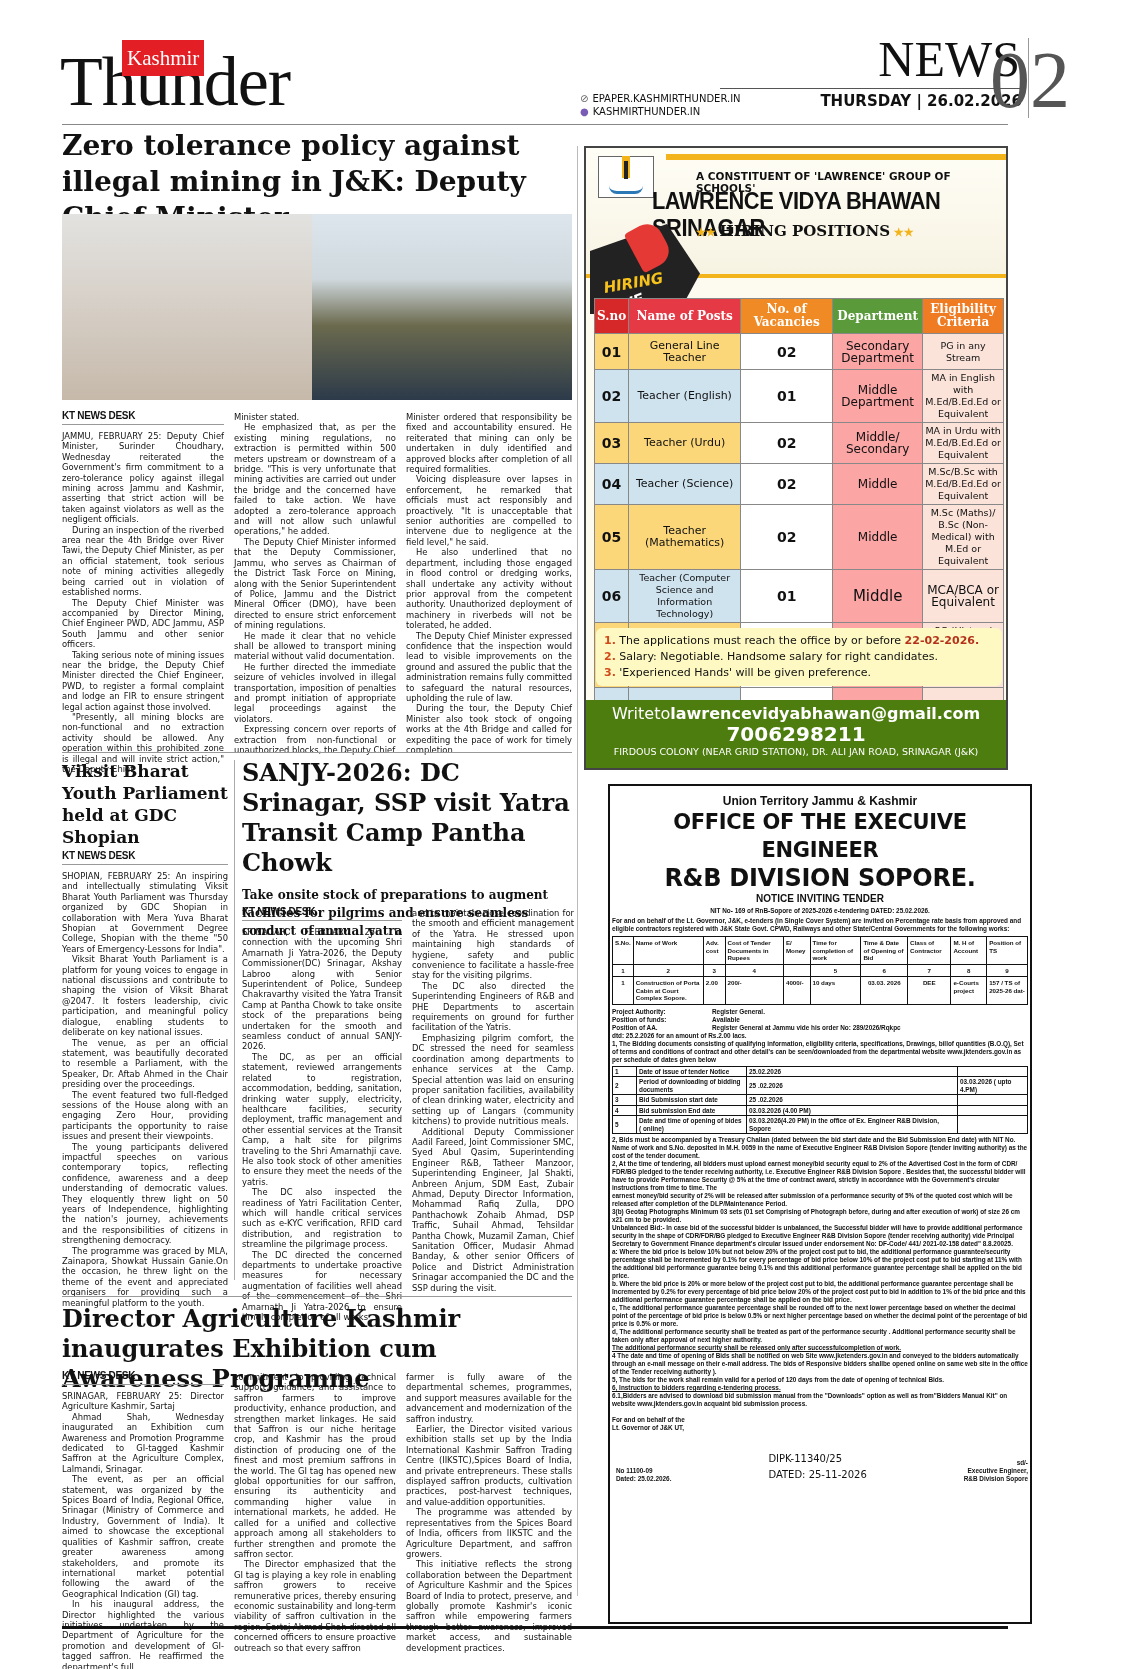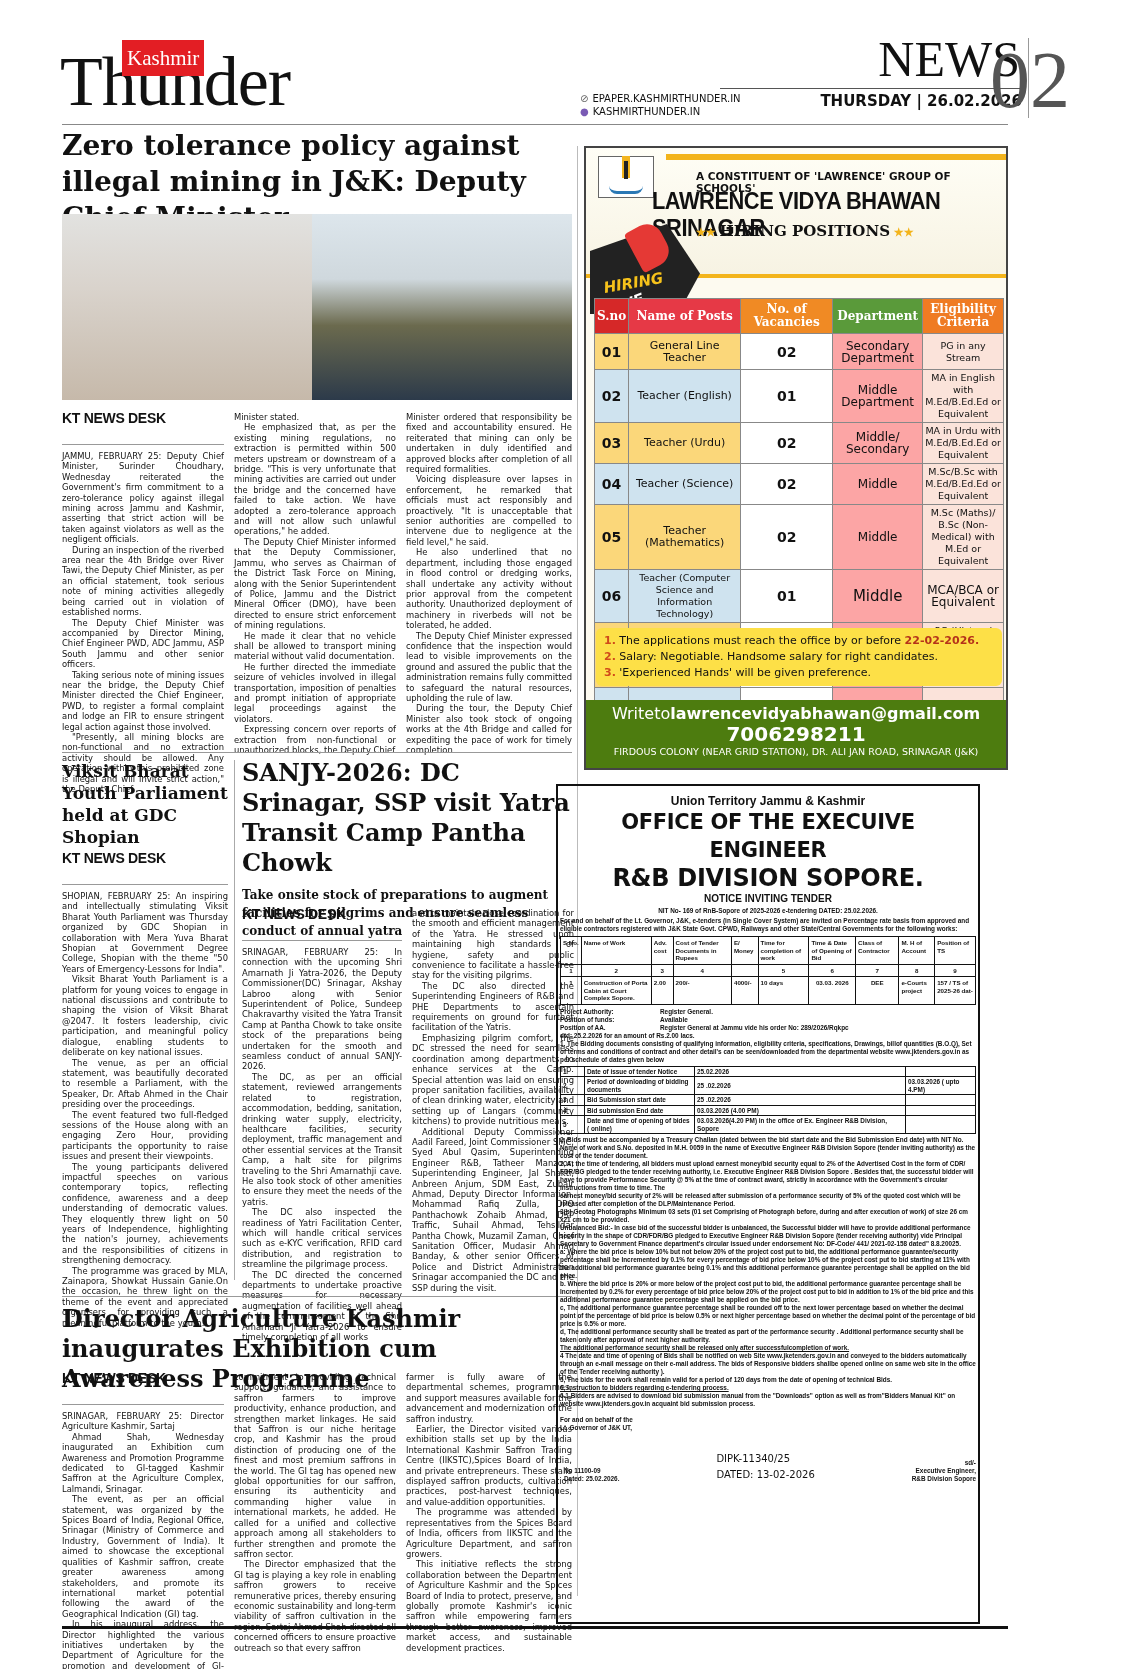--- a/index.html
+++ b/index.html
@@ -12,21 +12,21 @@
 .site-links{left:580px;top:92px;font-family:"DejaVu Sans",sans-serif;font-size:10px;line-height:13px}
 .site-links div span{margin-right:4px;color:#666}
 .news-label{left:820px;top:34px;font-family:"Liberation Serif",serif;font-size:50px;line-height:50px;width:200px;text-align:right}
 .date-line{left:760px;top:92px;font-family:"DejaVu Sans",sans-serif;font-size:15px;font-weight:bold;width:262px;text-align:right}
 .page-num{left:990px;top:40px;font-family:"Liberation Serif",serif;font-size:80px;color:#555;line-height:80px}
 .vdiv{position:absolute;width:1px;background:#999}
 .headline-main{left:62px;top:128px;width:520px;font-family:"DejaVu Serif",serif;font-weight:bold;font-size:28px;line-height:36px}
 .photo{left:62px;top:214px;width:510px;height:186px;display:flex}
 .photo .a{flex:0 0 49%;background:linear-gradient(180deg,#e2e2e0 0%,#d9d3cc 40%,#c6b9aa 100%)}
 .photo .b{flex:1;background:linear-gradient(180deg,#dde6ec 0%,#cfd8dd 35%,#6b6a4e 60%,#2c3a4a 100%)}
-.desk{font-family:"Liberation Sans",sans-serif;font-weight:bold;font-size:14px;border-bottom:1px solid #999;padding-bottom:18px;margin-bottom:6px;letter-spacing:-0.3px}
+.desk{font-family:"Liberation Sans",sans-serif;font-weight:bold;font-size:10px;border-bottom:1px solid #999;padding-bottom:3px;margin-bottom:6px;letter-spacing:-0.3px}
 .body-text{font-family:"DejaVu Sans",sans-serif;font-size:8.4px;line-height:10.4px;text-align:justify}
 .body-text p{text-indent:10px}
 .body-text p.first{text-indent:0}
 .col{position:absolute}
 .hl2{font-family:"DejaVu Serif",serif;font-weight:bold;font-size:17px;line-height:22px}
 .hl3{font-family:"DejaVu Serif",serif;font-weight:bold;font-size:24px;line-height:30px}
 .deck{font-family:"DejaVu Serif",serif;font-weight:bold;font-size:12px;line-height:18px}
 
 .ad1{left:584px;top:146px;width:424px;height:624px;border:2px solid #444;background:#fdfaf0;overflow:hidden}
 .ad1-top{position:absolute;left:0;top:0;right:0;height:130px;background:linear-gradient(180deg,#fffef6,#f7f3e3);border-bottom:4px solid #f3b41b}
@@ -46,30 +46,30 @@
 .hire-table th{font-family:"DejaVu Serif",serif;font-weight:bold;color:#fff;font-size:12px;line-height:13px;padding:4px 2px;border:1px solid #888}
 .hire-table td{border:1px solid #888;text-align:center;padding:2px 2px;font-size:11px;line-height:12px;height:36px}
 .hire-table td.sno{font-weight:bold;font-size:14px}
 .hire-table td.vac{font-size:14px;font-weight:bold}
 .hire-table td.post{font-size:11px}
 .hire-table td.dept{font-size:12px;background:#fca5a5}
 .hire-table td.elig{font-size:9.5px;background:#fbe3da}
 .row-blue td.sno,.row-blue td.post{background:#cfe3ef}
 .row-yellow td.sno,.row-yellow td.post{background:#fbd77a}
 .hire-table td.vac{background:#fff}
-.notes{position:absolute;left:10px;top:480px;width:406px;background:#fde047;border-radius:6px;padding:5px 8px;font-family:"DejaVu Sans",sans-serif;font-size:11px;line-height:16px}
+.notes{position:absolute;left:10px;top:480px;width:406px;background:#fef9c3;border-radius:6px;padding:5px 8px;font-family:"DejaVu Sans",sans-serif;font-size:11px;line-height:16px}
 .notes .n{color:#d04a1a;font-weight:bold}
 .notes .hl{color:#b5321a;font-weight:bold}
 .contact{position:absolute;left:0;right:0;top:552px;height:90px;background:#4d7c0f;color:#fff;text-align:center;font-family:"DejaVu Sans",sans-serif}
 .contact .email{font-size:16px;padding-top:4px}
 .contact .email b{font-weight:bold}
 .contact .phone{font-size:20px;font-weight:bold;line-height:22px}
 .contact .addr{font-size:9.5px;line-height:14px}
 
-.ad2{left:556px;top:784px;width:424px;height:840px;border:2px solid #111;padding:8px 2px;font-family:"Liberation Sans",sans-serif}
+.ad2{left:608px;top:784px;width:424px;height:840px;border:2px solid #111;padding:8px 2px;font-family:"Liberation Sans",sans-serif}
 .ad2 .ut{text-align:center;font-weight:bold;font-size:12px}
 .ad2 .office{text-align:center;font-weight:bold;font-size:21px;line-height:28px;font-family:"DejaVu Sans",sans-serif;letter-spacing:-0.3px}
 .ad2 .nit-title{text-align:center;font-weight:bold;font-size:10px;margin-top:1px}
 .ad2 .small{font-size:6.4px;line-height:8px;font-weight:bold}
 .ad2 .center{text-align:center}
 .tender-table{width:100%;border-collapse:collapse;margin-top:3px}
 .tender-table th,.tender-table td{border:1px solid #111;font-size:6.2px;line-height:7.5px;padding:2px;font-weight:bold;vertical-align:top;text-align:left}
 .tender-table td.c{text-align:center}
 .sched-table{width:100%;border-collapse:collapse;margin:2px 0}
 .sched-table td{border:1px solid #111;font-size:6.4px;line-height:7.5px;padding:1px 2px;font-weight:bold}
@@ -385,21 +385,21 @@
     <div>For and on behalf of the</div>
     <div>Lt. Governor of J&amp;K UT,</div>
   </div>
   <div class="foot">
     <div class="small" style="padding-left:4px">
         <div>No 11100-09</div>
         <div>Dated: 25.02.2026.</div>
       </div>
     <div class="dipk">
         <div>DIPK-11340/25</div>
-        <div>DATED: 13-02-2026</div>
+        <div>DATED: 25-11-2026</div>
       </div>
     <div class="small" style="text-align:right">
         <div>sd/-</div>
         <div>Executive  Engineer,</div>
         <div>R&amp;B Division Sopore</div>
       </div>
   </div>
 </div>
 
 <div class="bottom-rule"></div>

